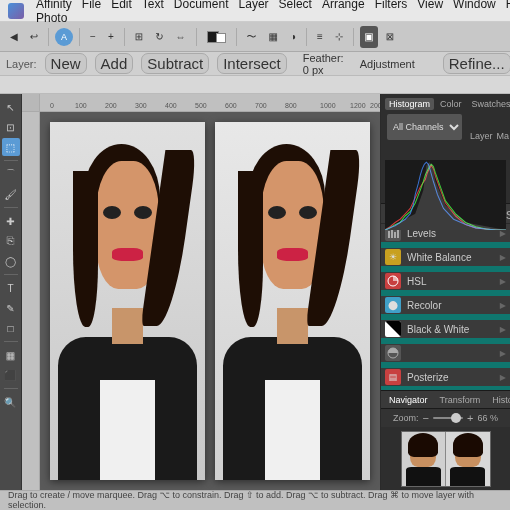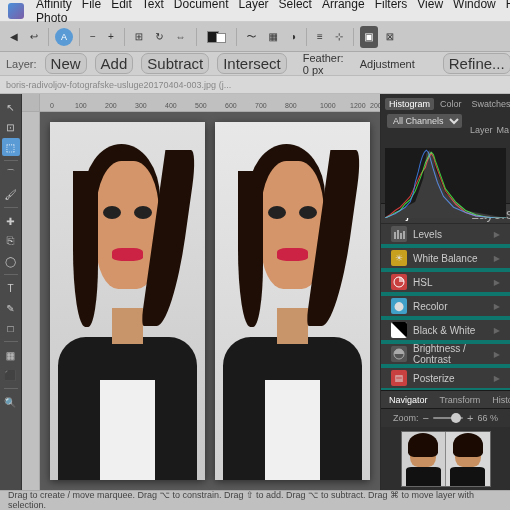--- a/index.html
+++ b/index.html
@@ -236,21 +236,21 @@
     }
     #histogram-canvas svg {
       width: 100%;
       height: 100%;
     }
     #all-channels-select {
       background: #555;
       border: none;
       color: #ddd;
       font-size: 9px;
-      padding: 1px 2px;
+      padding: 7px 2px;
       border-radius: 2px;
       margin-bottom: 18px;
       width: 80px;
     }
     #layer-label {
       font-size: 9px;
       color: #aaa;
       margin-left: 4px;
     }
 
@@ -276,23 +276,23 @@
 
     #adjustment-list {
       flex: 1;
       overflow-y: auto;
       background: #3a3a3a;
     }
     .adj-item {
       height: 24px;
       display: flex;
       align-items: center;
-      padding: 0 10px;
+      padding: 0 4px;
       gap: 6px;
-      border-bottom: 4px solid #0f766e;
+      border-bottom: 6px solid #0f766e;
       cursor: pointer;
       justify-content: space-between;
     }
     .adj-icon {
       width: 16px; height: 16px;
       border-radius: 2px;
       flex-shrink: 0;
       display: flex; align-items: center; justify-content: center;
       font-size: 9px;
     }
@@ -441,21 +441,20 @@
   <button class="mode-btn">New</button>
   <button class="mode-btn">Add</button>
   <button class="mode-btn">Subtract</button>
   <button class="mode-btn">Intersect</button>
   <span style="margin-left:8px;">Feather:  0 px</span>
   <span style="margin-left:8px;">Adjustment</span>
   <button class="mode-btn" style="margin-left:20px;">Refine...</button>
 </div>
 
 <div id="filepath-bar">
-  <span style="color:#888;">boris-radivoljov-fotografske-usluge20170404-003.jpg (j...</span>
 </div>
 
 <div id="main">
 
   <div id="left-tools">
     <button class="tool-btn" title="Move">↖</button>
     <button class="tool-btn" title="Crop">⊡</button>
     <button class="tool-btn active" title="Marquee">⬚</button>
     <div class="tool-sep"></div>
     <button class="tool-btn" title="Lasso">⌒</button>
@@ -642,21 +641,20 @@
         <span class="adj-arrow">▶</span>
       </div>
 
       <div class="adj-item">
         <div class="adj-icon" style="background:#555;">
           <svg width="12" height="12" viewBox="0 0 12 12">
             <circle cx="6" cy="6" r="5" fill="none" stroke="#aaa" stroke-width="1"></circle>
             <path d="M1,6 A5,5 0 0,1 11,6Z" fill="#aaa"></path>
           </svg>
         </div>
-        <span class="adj-label">Brightness / Contrast</span>
         <span class="adj-arrow">▶</span>
       </div>
 
       <div class="adj-item">
         <div class="adj-icon" style="background:#c84040;">▤</div>
         <span class="adj-label">Posterize</span>
         <span class="adj-arrow">▶</span>
       </div>
 
     </div>

